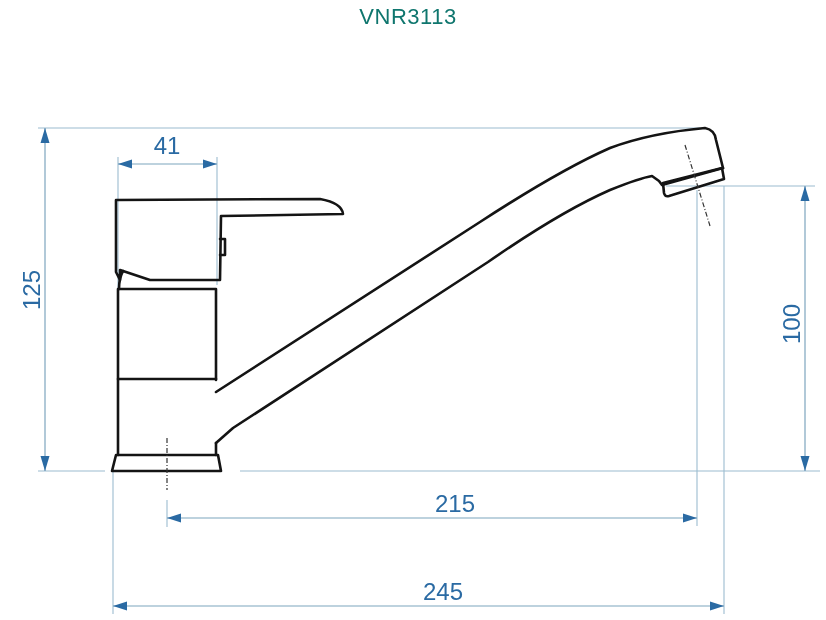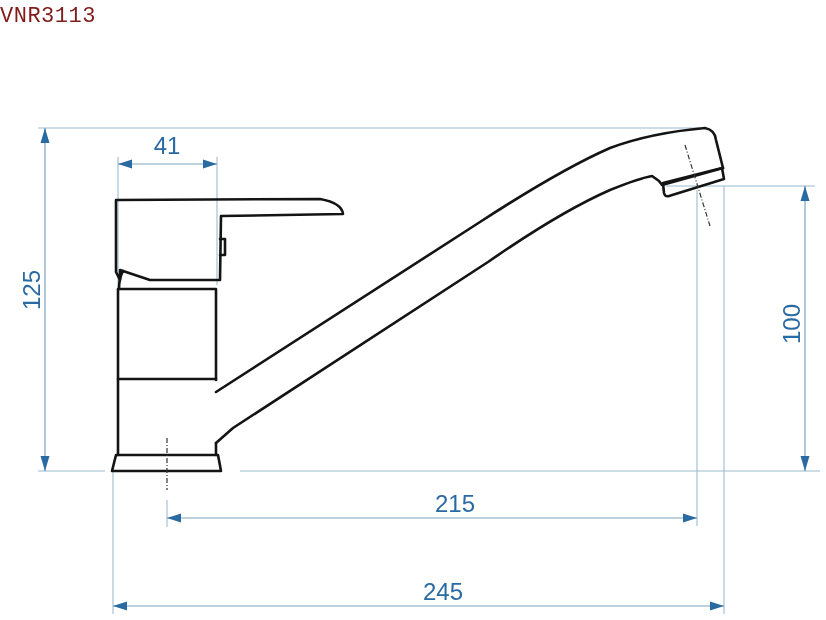--- a/index.html
+++ b/index.html
@@ -1,17 +1,17 @@
 <!DOCTYPE html>
 <html><head>
 <meta charset="utf-8">
 <style>
   html, body { margin: 0; padding: 0; background: #ffffff; }
   body { width: 826px; height: 620px; position: relative; overflow: hidden; font-family: "Liberation Sans", sans-serif; }
-  .title { position: absolute; left: 0; top: 4px; width: 816px; text-align: left; font-size: 22px; color: #7f1d1d; letter-spacing: 0.5px; font-family: Liberation Mono, monospace; }
+  .title { position: absolute; left: 0; top: 4px; width: 816px; text-align: center; font-size: 22px; color: #0f766e; letter-spacing: 0.5px; }
   svg { position: absolute; left: 0; top: 0; }
   .dim-line { stroke: #7da5be; stroke-width: 1.2; fill: none; }
   .ext-line { stroke: #9cbccf; stroke-width: 1.1; fill: none; }
   .arrow { fill: #2a6aa3; }
   .body-line { stroke: #141414; stroke-width: 2.6; fill: none; stroke-linejoin: round; stroke-linecap: round; }
   .center-line { stroke: #333; stroke-width: 1.2; stroke-dasharray: 5 2 1 2; fill: none; }
   .dim-text { fill: #2a6aa3; font-family: "Liberation Sans", sans-serif; font-size: 24px; }
 </style>
 </head>
 <body>

